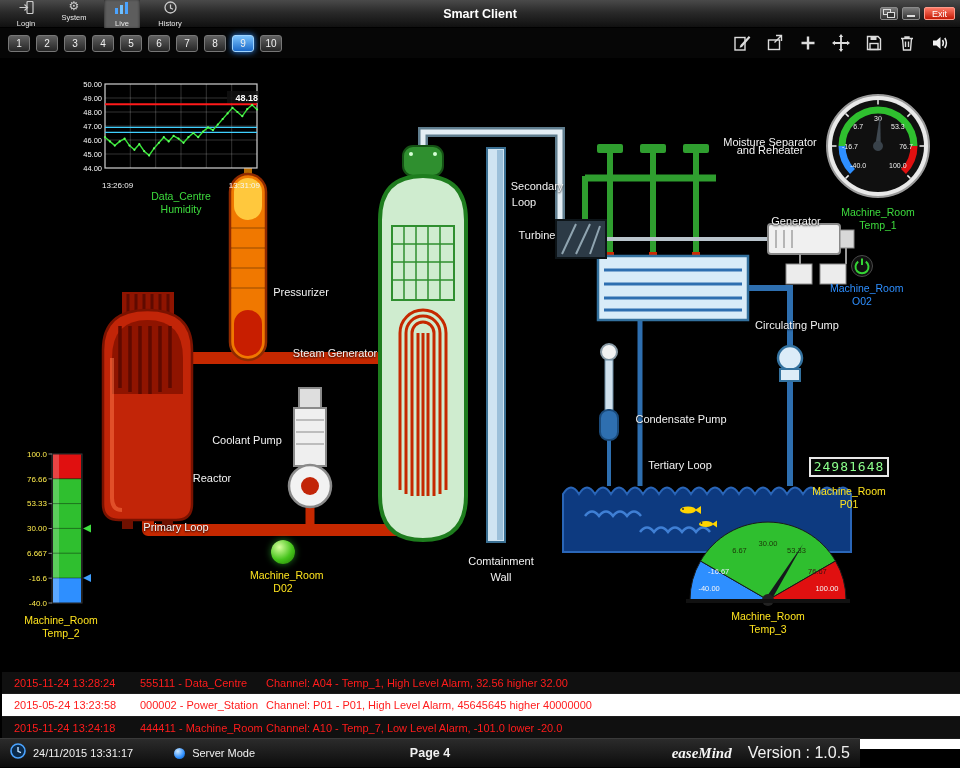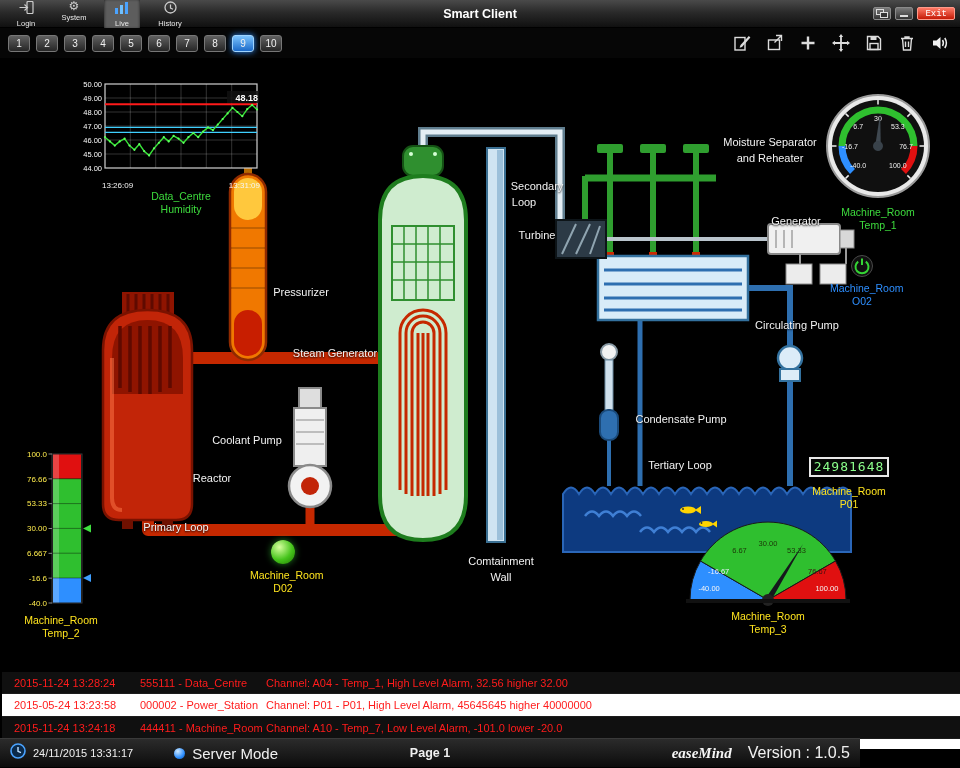--- a/index.html
+++ b/index.html
@@ -9,21 +9,21 @@
 
 #titlebar{position:absolute;top:0;left:0;right:0;height:28px;background:linear-gradient(#4a4a4a,#2a2a2a 45%,#101010);display:flex;align-items:center;border-bottom:1px solid #000;z-index:10;}
 .nav{display:flex;gap:12px;padding-left:8px;align-items:flex-start;z-index:2;}
 .nav-item{display:flex;flex-direction:column;align-items:center;min-width:36px;padding:1px 4px;border-radius:2px;cursor:pointer;}
 .nav-item.active{background:#5d5d5d;box-shadow:inset 0 0 3px #1a1a1a;}
 .nav-label{font-size:7.5px;color:#e8e8e8;margin-top:1px;}
 .gear-glyph{font-size:12px;line-height:12px;color:#ccc;}
 #tb-title{position:absolute;left:0;right:0;text-align:center;color:#fff;font-size:12.5px;font-weight:bold;pointer-events:none;}
 .win-controls{margin-left:auto;display:flex;gap:4px;padding-right:5px;z-index:2;align-items:center;}
 .win-btn{width:18px;height:13px;border-radius:2px;background:linear-gradient(#7a7a7a,#333);border:1px solid #8a8a8a;display:flex;align-items:center;justify-content:center;}
-.exit-btn{height:13px;padding:0 7px;border-radius:2px;background:linear-gradient(#ff7a66,#c41a06);border:1px solid #ff9a8a;color:#fff;font-size:9px;display:flex;align-items:center;font-family:Liberation Mono, monospace;}
+.exit-btn{height:13px;padding:0 7px;border-radius:2px;background:linear-gradient(#ff7a66,#c41a06);border:1px solid #ff9a8a;color:#fff;font-size:9px;display:flex;align-items:center;font-family:Liberation Sans, sans-serif;}
 
 
 #toolbar{position:absolute;top:28px;left:0;right:0;height:30px;background:#060606;display:flex;align-items:center;z-index:10;}
 #pages{display:flex;gap:6px;padding-left:8px;}
 .page-btn{width:22px;height:17px;border-radius:3px;background:linear-gradient(#606060,#262626);border:1px solid #777;color:#f0f0f0;font-size:10px;font-family:inherit;cursor:pointer;}
 .page-btn.active{background:linear-gradient(#7cc4ff,#1b6ac9);border-color:#9fd4ff;box-shadow:0 0 6px #2e8fff;}
 #tool-icons{margin-left:auto;display:flex;gap:9px;padding-right:8px;align-items:center;}
 .tool-btn{width:24px;height:24px;background:none;border:none;display:flex;align-items:center;justify-content:center;cursor:pointer;}
 
 
@@ -58,21 +58,21 @@
 .alarm-row:nth-child(odd){background:#101010;}
 .a-time{position:absolute;left:12px;}
 .a-dev{position:absolute;left:138px;}
 .a-msg{position:absolute;left:264px;}
 
 
 #statusbar{position:absolute;bottom:1px;left:0;width:860px;height:29px;background:linear-gradient(#2b2b2b,#0c0c0c);border-top:1px solid #3a3a3a;display:flex;align-items:center;color:#f0f0f0;z-index:10;}
 .f-left{display:flex;align-items:center;gap:7px;padding-left:10px;z-index:2;}
 .f-date{font-size:11px;}
 .server-dot{width:11px;height:11px;border-radius:50%;background:radial-gradient(circle at 35% 30%,#cfe9ff,#2e8fff 60%,#0a4a9a);margin-left:34px;}
-.f-mode{font-size:15px;text-align:center;}
+.f-mode{font-size:11px;text-align:center;}
 .f-center{position:absolute;left:0;right:0;text-align:center;font-size:12.5px;font-weight:bold;pointer-events:none;}
 .f-right{margin-left:auto;display:flex;align-items:baseline;gap:16px;padding-right:10px;z-index:2;}
 .brand{font-family:"Liberation Serif",serif;font-style:italic;font-weight:bold;font-size:15px;color:#f5f5f5;}
 .f-version{font-size:16px;}
 </style>
 </head>
 <body>
 
 <div id="app">
 
@@ -488,21 +488,21 @@
         <g id="g3-needle" transform="rotate(32.1 82 82)">
           <polygon points="82,16 79,82 85,82" fill="#15181c"></polygon>
         </g>
         <circle cx="82" cy="82" r="6" fill="#222"></circle>
         <rect x="0" y="81" width="164" height="4" fill="#111"></rect>
       </svg>
       <div class="gname yellow">Machine_Room</div>
       <div class="gname yellow">Temp_3</div>
     </div>
   <div class="dlabel" style="left: 770px; top: 84px;">Moisture Separator</div>
-      <div class="dlabel" style="left: 770px; top: 100px;">and Reheater</div>
+      <div class="dlabel" style="left: 770px; top: 92px;">and Reheater</div>
       <div class="dlabel" style="left: 537px; top: 128px;">Secondary</div>
       <div class="dlabel" style="left: 524px; top: 144px;">Loop</div>
       <div class="dlabel" style="left: 537px; top: 177px;">Turbine</div>
       <div class="dlabel" style="left: 796px; top: 163px;">Generator</div>
       <div class="dlabel" style="left: 301px; top: 234px;">Pressurizer</div>
       <div class="dlabel" style="left: 335px; top: 295px;">Steam Generator</div>
       <div class="dlabel" style="left: 797px; top: 267px;">Circulating Pump</div>
       <div class="dlabel" style="left: 681px; top: 361px;">Condensate Pump</div>
       <div class="dlabel" style="left: 247px; top: 382px;">Coolant Pump</div>
       <div class="dlabel" style="left: 212px; top: 420px;">Reactor</div>
@@ -537,20 +537,20 @@
       <span>
         <svg width="16" height="16" viewBox="0 0 16 16">
             <circle cx="8" cy="8" r="7" fill="#0b2a4a" stroke="#4aa3ff" stroke-width="1.6"></circle>
             <path d="M8 4 V8.3 L11 9.6" stroke="#bfe0ff" stroke-width="1.4" fill="none"></path>
           </svg>
       </span>
       <span class="f-date">24/11/2015 13:31:17</span>
       <span class="server-dot"></span>
       <span class="f-mode">Server Mode</span>
     </div>
-    <div class="f-center">Page 1</div>
+    <div class="f-center">Page 4</div>
     <div class="f-right">
       <span class="brand">easeMind</span>
       <span class="f-version">Version : 1.0.5</span>
     </div>
   </footer>
 
 </div>
 
 </body></html>

